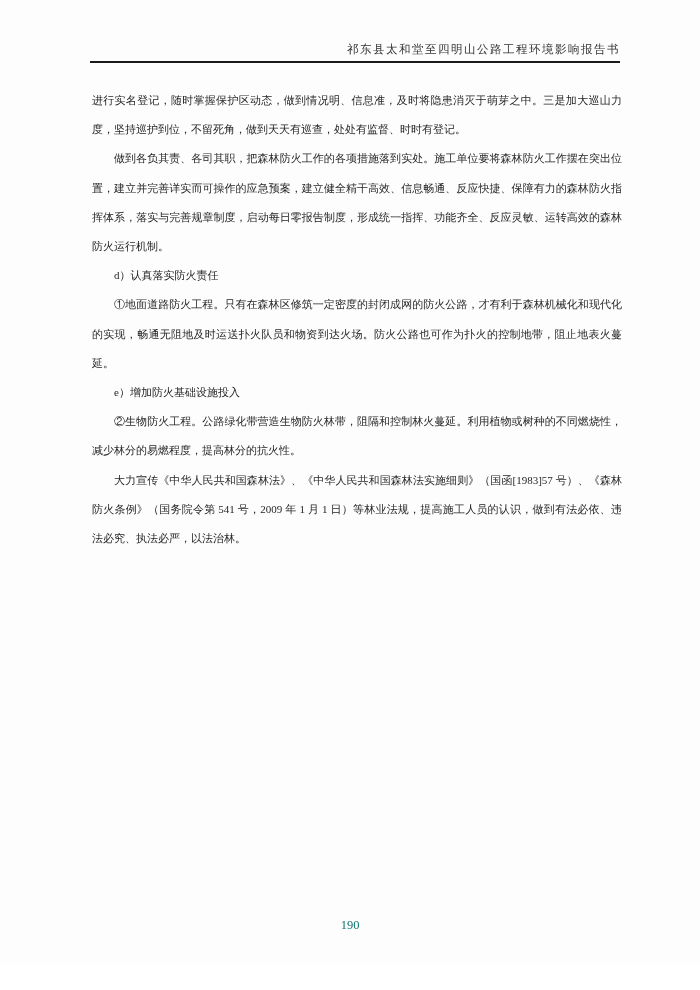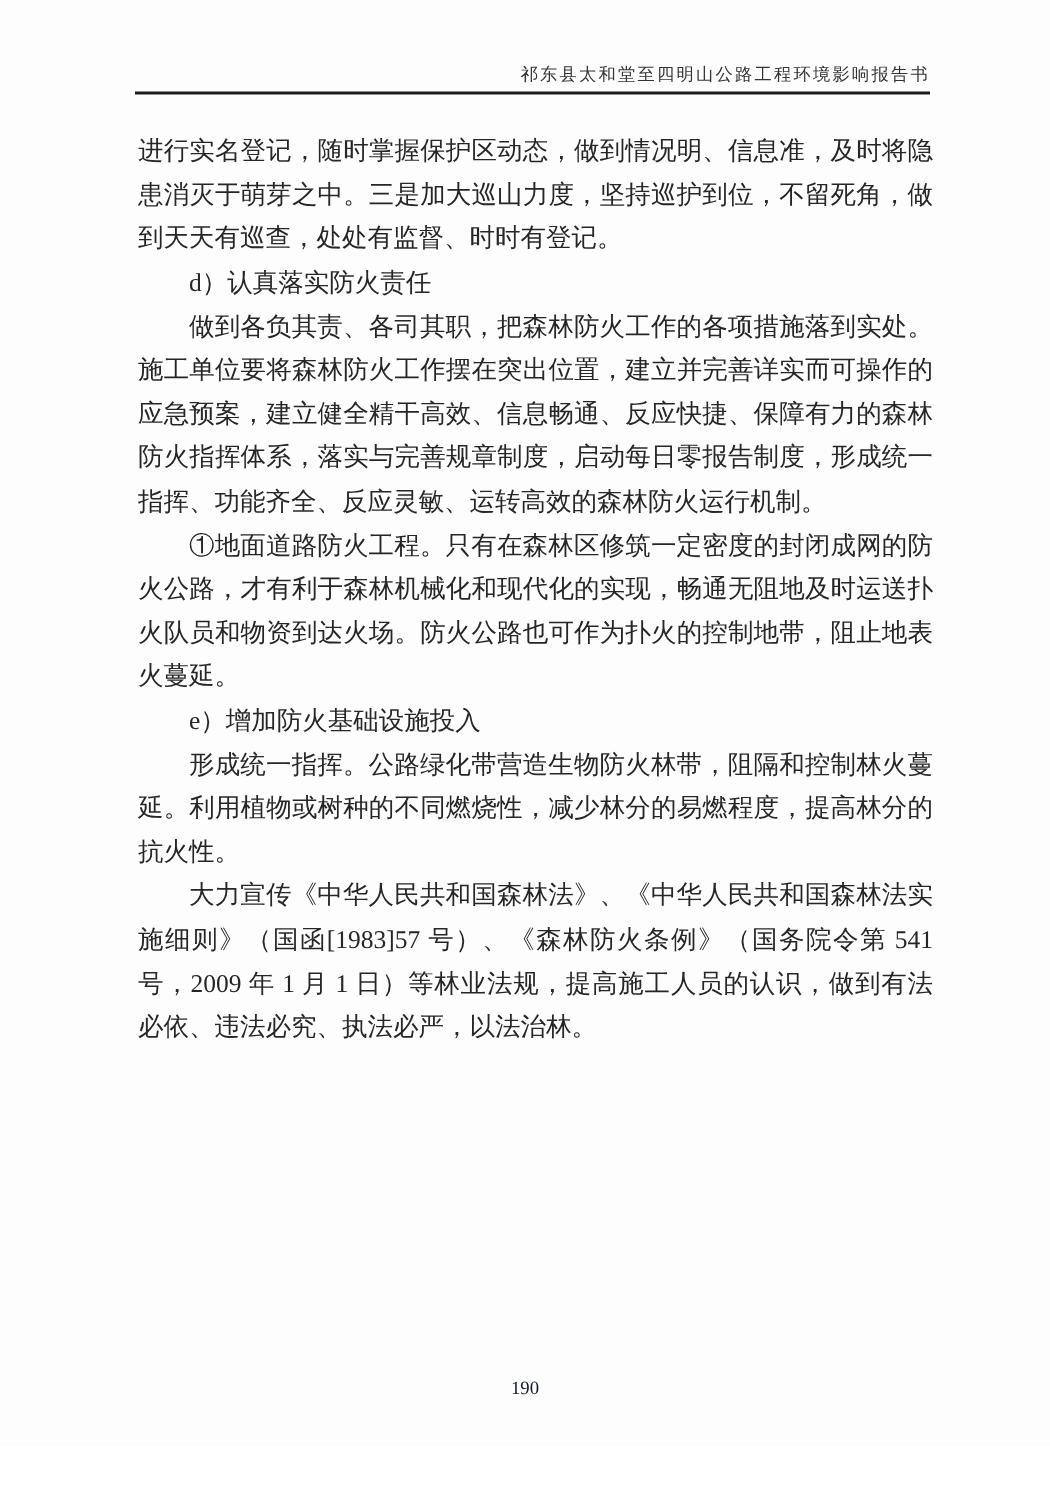--- a/index.html
+++ b/index.html
@@ -33,61 +33,61 @@
     left: 90px;
     width: 530px;
     height: 2px;
     background: #1a1a1a;
   }
   .content {
     position: absolute;
     top: 86px;
     left: 92px;
     width: 530px;
-    font-size: 17px;
+    font-size: 11px;
     line-height: 29.2px;
     text-align: justify;
     text-justify: inter-ideograph;
   }
   .para {
     margin: 0;
     padding: 0;
     text-indent: 2em;
   }
   .para.flush {
     text-indent: 0;
   }
   .footer {
     position: absolute;
     top: 918px;
     left: 0;
     width: 700px;
     text-align: center;
     font-size: 12.5px;
-    color: #0f172a;
+    color: #0f766e;
   }
 </style>
 </head>
 <body>
 
 <div class="page">
 
   <div class="header">
     <span>祁东县太和堂至四明山公路工程环境影响报告书</span>
   </div>
 
   <div class="header-rule"></div>
 
   <div class="content">
     <p class="para flush">进行实名登记，随时掌握保护区动态，做到情况明、信息准，及时将隐患消灭于萌芽之中。三是加大巡山力度，坚持巡护到位，不留死角，做到天天有巡查，处处有监督、时时有登记。</p>
+    <p class="para">做到各负其责、各司其职，把森林防火工作的各项措施落到实处。施工单位要将森林防火工作摆在突出位置，建立并完善详实而可操作的应急预案，建立健全精干高效、信息畅通、反应快捷、保障有力的森林防火指挥体系，落实与完善规章制度，启动每日零报告制度，形成统一指挥、功能齐全、反应灵敏、运转高效的森林防火运行机制。</p>
     <p class="para">d）认真落实防火责任</p>
-    <p class="para">做到各负其责、各司其职，把森林防火工作的各项措施落到实处。施工单位要将森林防火工作摆在突出位置，建立并完善详实而可操作的应急预案，建立健全精干高效、信息畅通、反应快捷、保障有力的森林防火指挥体系，落实与完善规章制度，启动每日零报告制度，形成统一指挥、功能齐全、反应灵敏、运转高效的森林防火运行机制。</p>
     <p class="para">①地面道路防火工程。只有在森林区修筑一定密度的封闭成网的防火公路，才有利于森林机械化和现代化的实现，畅通无阻地及时运送扑火队员和物资到达火场。防火公路也可作为扑火的控制地带，阻止地表火蔓延。</p>
     <p class="para">e）增加防火基础设施投入</p>
-    <p class="para">形成统一指挥。公路绿化带营造生物防火林带，阻隔和控制林火蔓延。利用植物或树种的不同燃烧性，减少林分的易燃程度，提高林分的抗火性。</p>
+    <p class="para">②生物防火工程。公路绿化带营造生物防火林带，阻隔和控制林火蔓延。利用植物或树种的不同燃烧性，减少林分的易燃程度，提高林分的抗火性。</p>
     <p class="para">大力宣传《中华人民共和国森林法》、《中华人民共和国森林法实施细则》（国函[1983]57 号）、《森林防火条例》（国务院令第 541 号，2009 年 1 月 1 日）等林业法规，提高施工人员的认识，做到有法必依、违法必究、执法必严，以法治林。</p>
   </div>
 
   <div class="footer">
     <span>190</span>
   </div>
 
 </div>
 
 </body></html>

